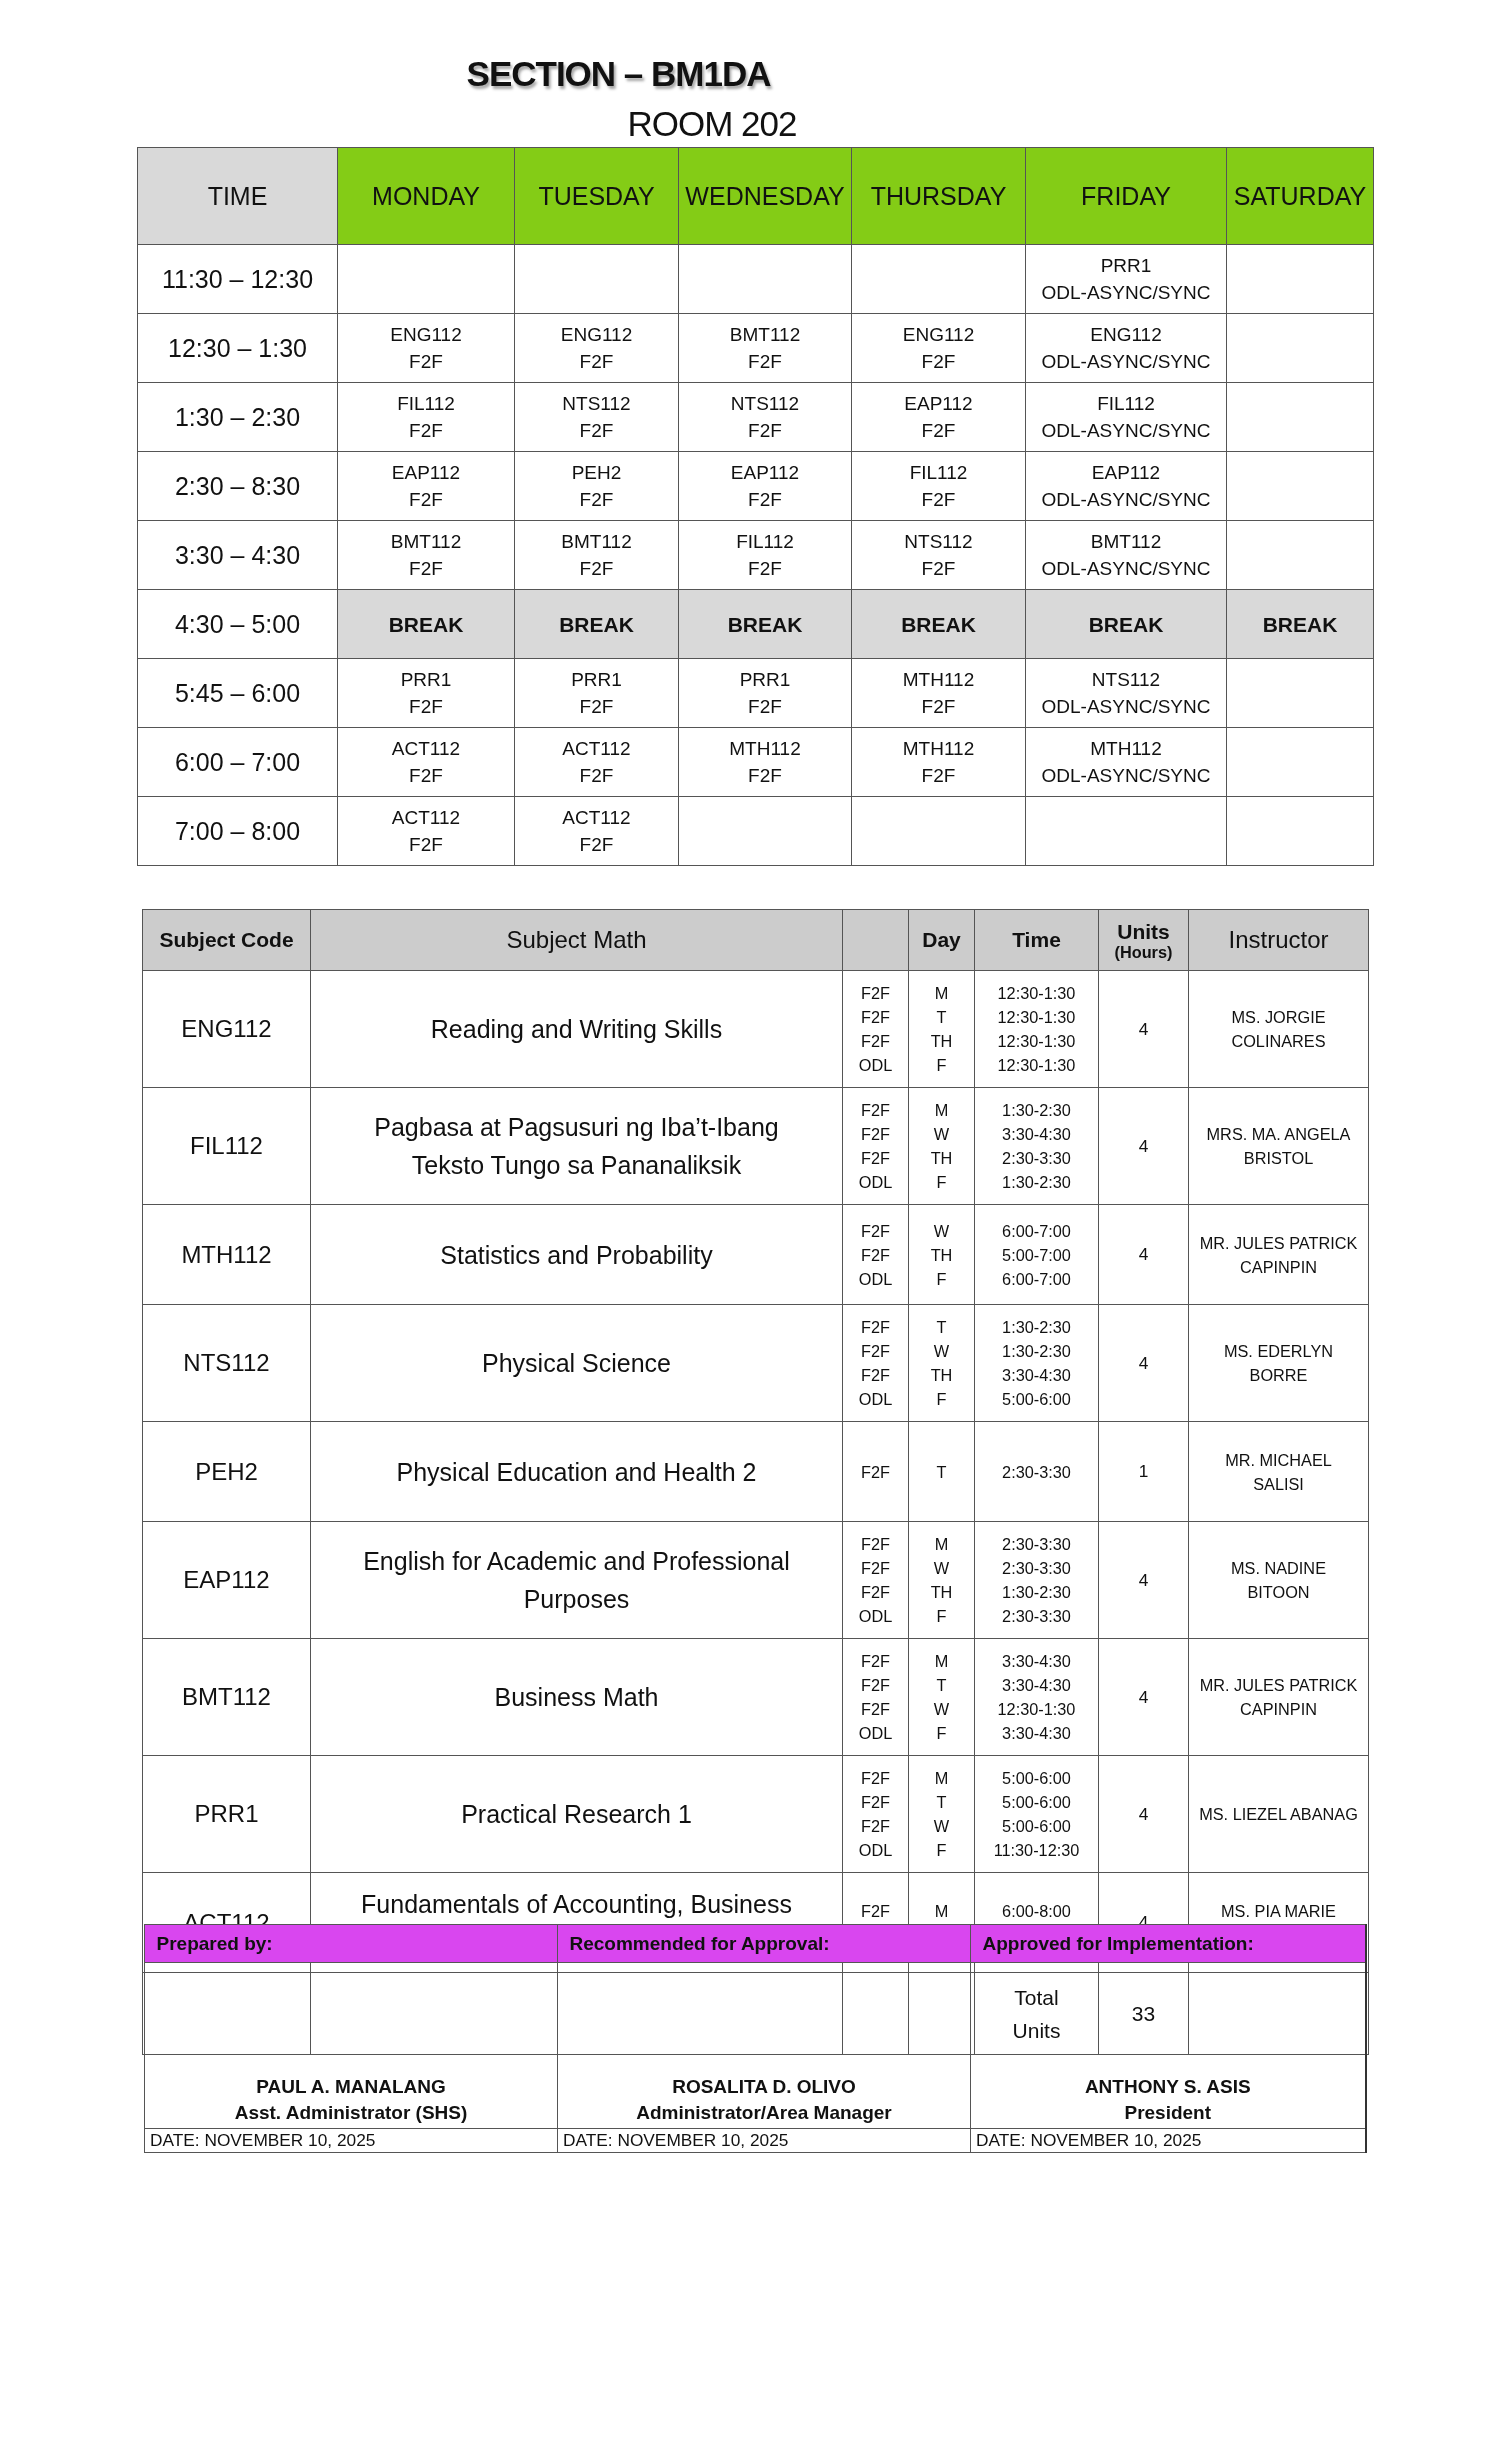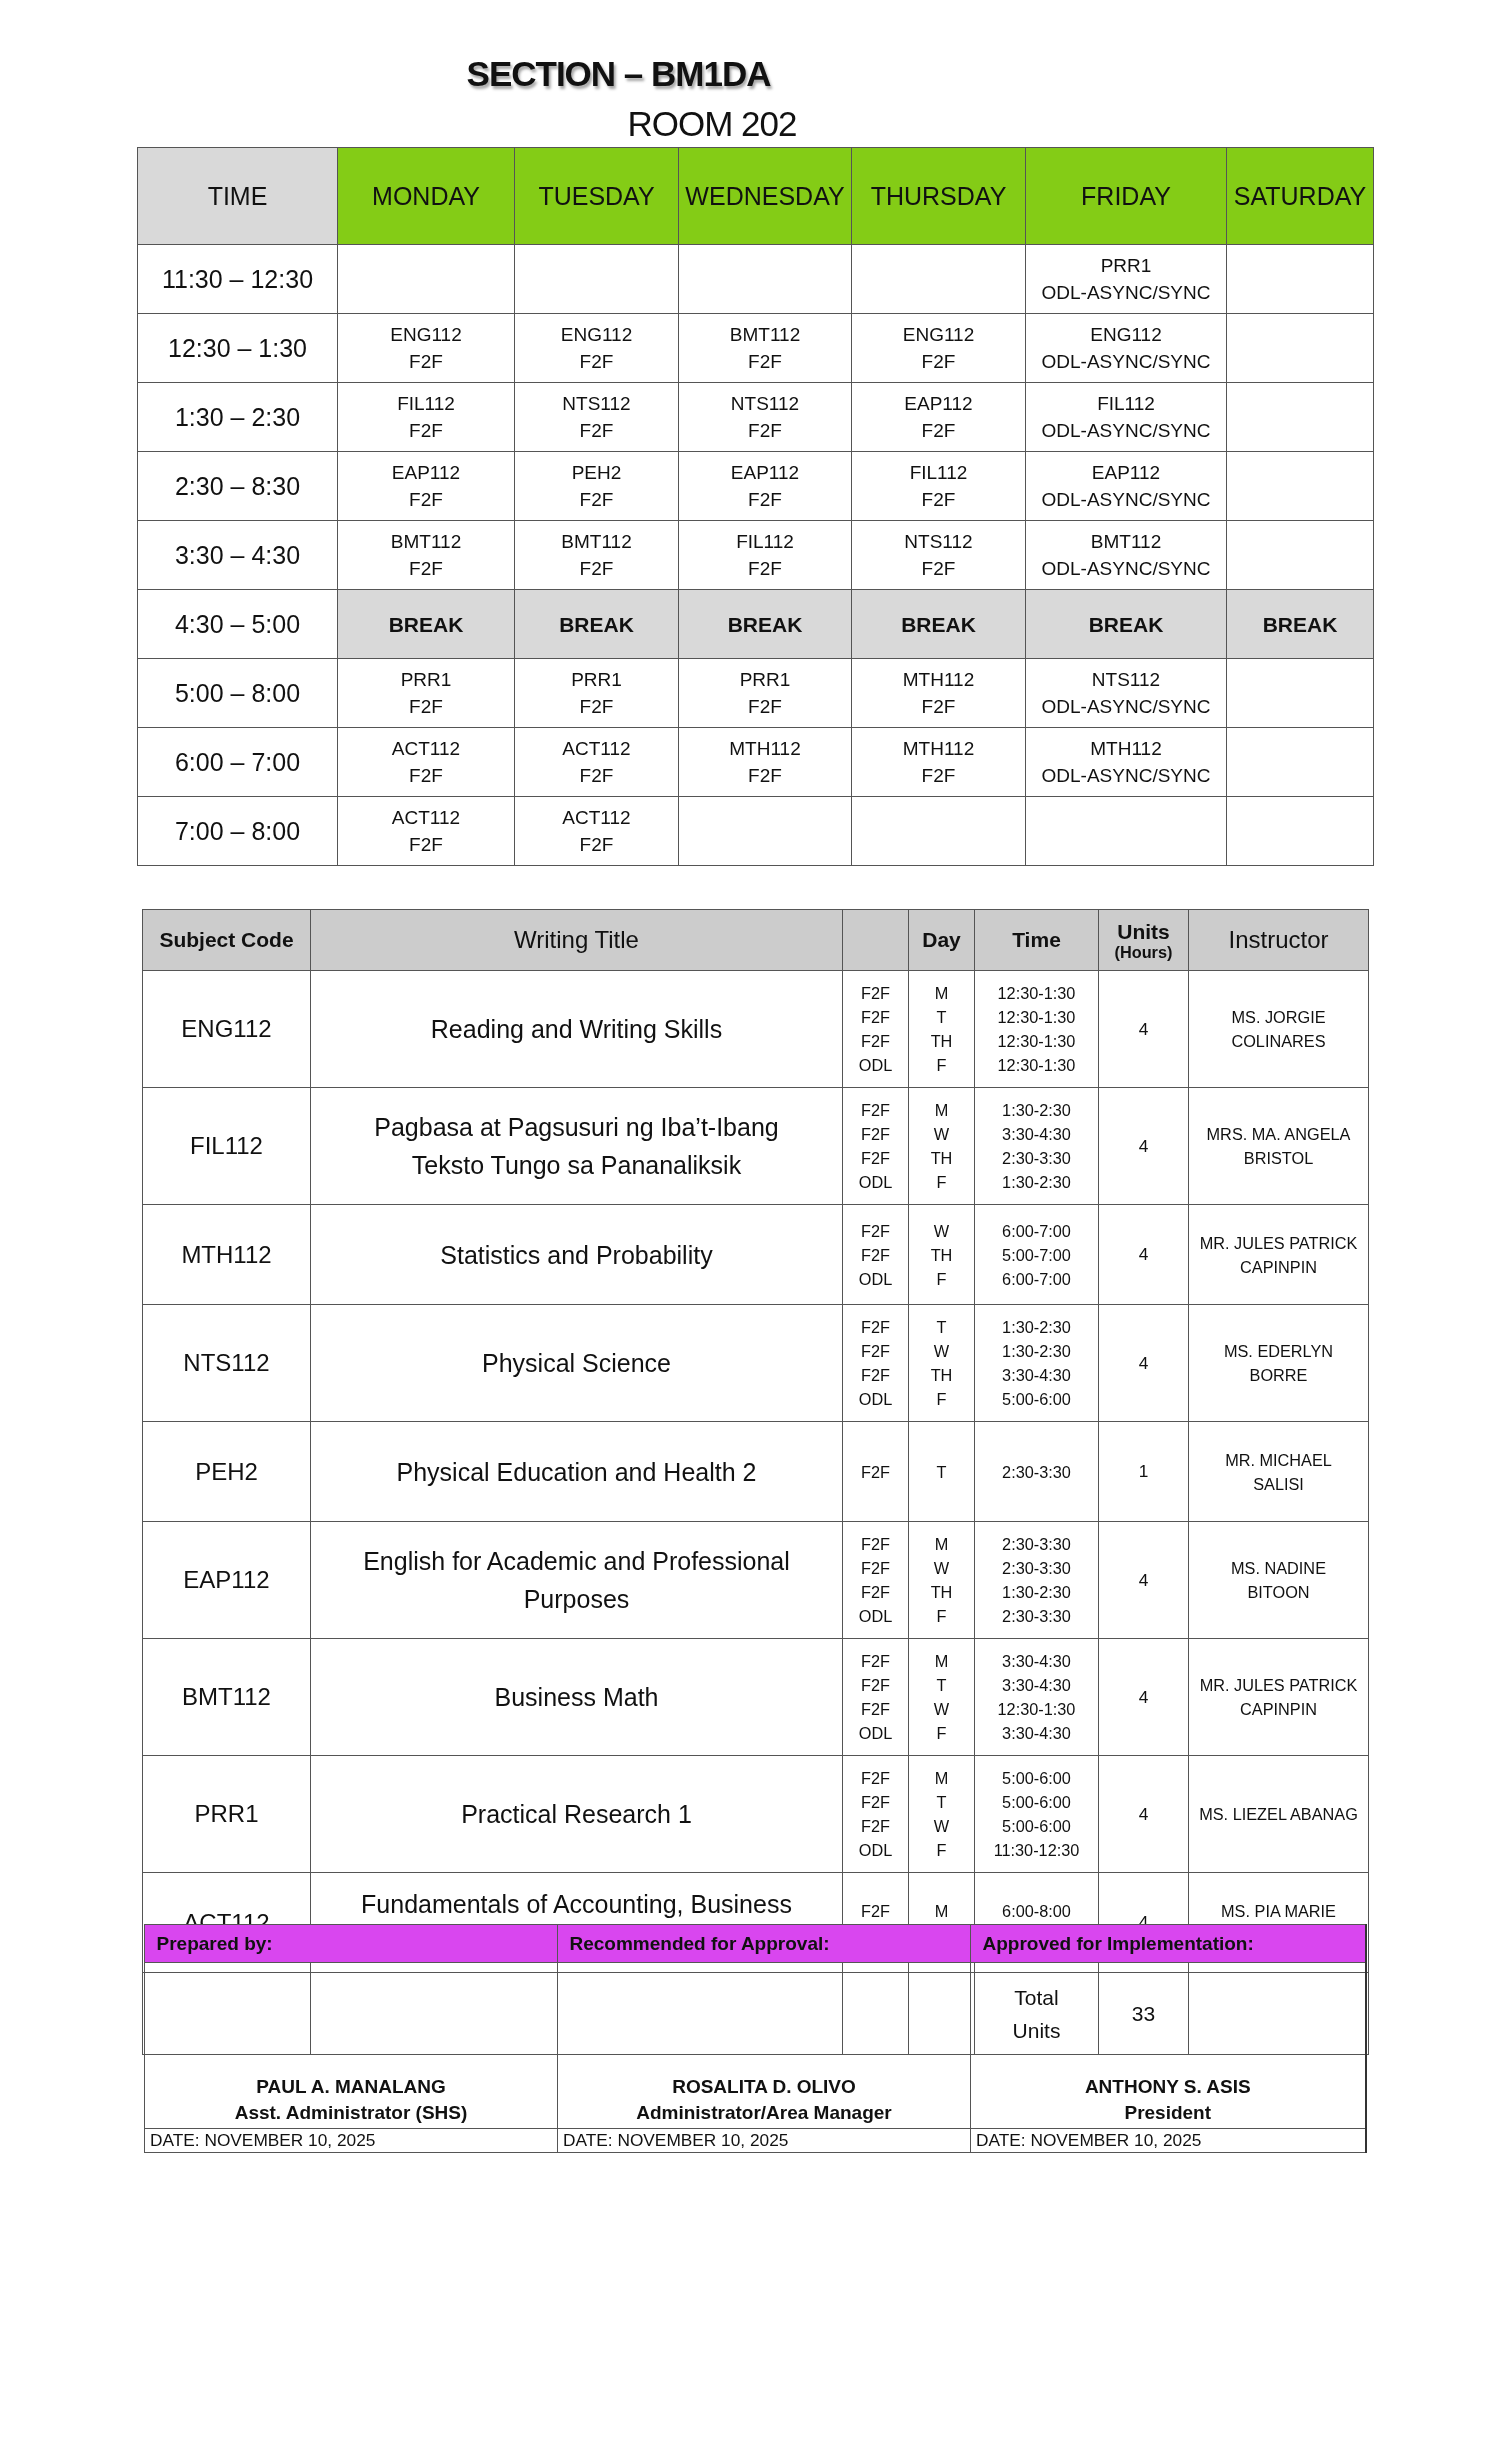--- a/index.html
+++ b/index.html
@@ -208,21 +208,21 @@
       <tr class="break">
         <td class="time">4:30 – 5:00</td>
         <td class="cell">BREAK</td>
         <td class="cell">BREAK</td>
         <td class="cell">BREAK</td>
         <td class="cell">BREAK</td>
         <td class="cell">BREAK</td>
         <td class="cell">BREAK</td>
       </tr>
       <tr>
-        <td class="time">5:00 – 8:00</td>
+        <td class="time">5:45 – 6:00</td>
         <td class="cell">
           <div>PRR1</div>
           <div>F2F</div>
         </td>
         <td class="cell">
           <div>PRR1</div>
           <div>F2F</div>
         </td>
         <td class="cell">
           <div>PRR1</div>
@@ -304,21 +304,21 @@
       <col style="width:532px">
       <col style="width:66px">
       <col style="width:66px">
       <col style="width:124px">
       <col style="width:90px">
       <col style="width:180px">
   </colgroup>
   <thead>
     <tr>
       <th>Subject Code</th>
-      <th class="st">Writing Title</th>
+      <th class="st">Subject Math</th>
       <th></th>
       <th>Day</th>
       <th>Time</th>
       <th>
         <span class="uh">Units</span>
         <span class="hrs">(Hours)</span>
       </th>
       <th class="ins">Instructor</th>
     </tr>
   </thead>

